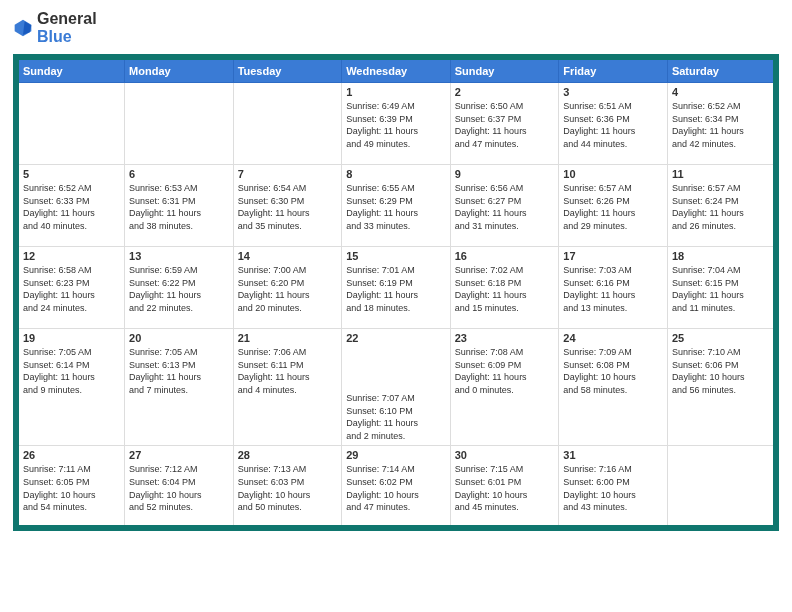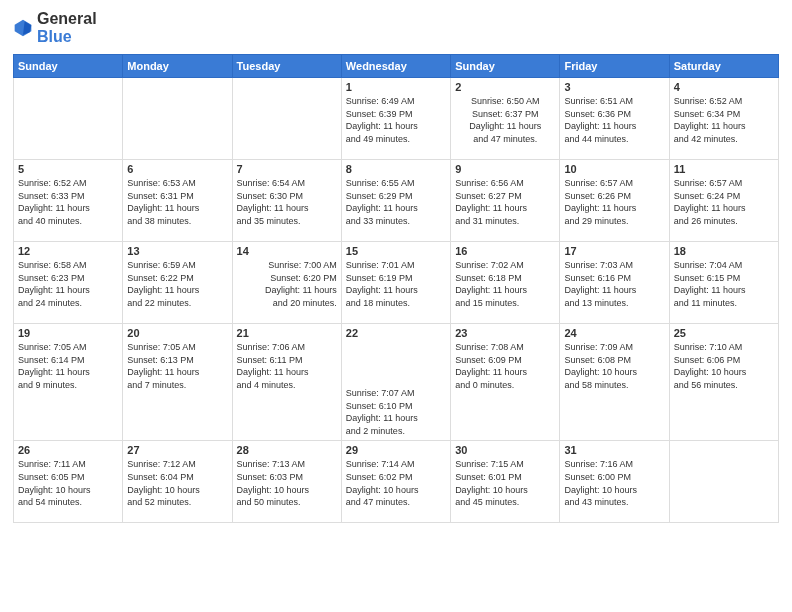--- a/index.html
+++ b/index.html
@@ -38,21 +38,21 @@
       font-weight: bold;
       color: #333;
     }
     .location-title {
       font-size: 14px;
       color: #555;
     }
     .calendar {
       width: 100%;
       border-collapse: collapse;
-      border: 1px solid #0f766e;
+      border: 6px solid #0f766e;
     }
     .calendar th {
       background-color: #3a7bd5;
       color: white;
       font-size: 11px;
       font-weight: bold;
       padding: 5px 4px;
       text-align: left;
       border: 1px solid #2d6bc4;
     }
@@ -117,21 +117,21 @@
           <td class="empty-cell"></td>
           <td>
             <div class="day-number">1</div>
             <div class="day-info" style="white-space: pre-line;">Sunrise: 6:49 AM
 Sunset: 6:39 PM
 Daylight: 11 hours
 and 49 minutes.</div>
           </td>
           <td>
             <div class="day-number">2</div>
-            <div class="day-info" style="white-space: pre-line; text-align: center;">Sunrise: 6:50 AM
+            <div class="day-info" style="white-space: pre-line;">Sunrise: 6:50 AM
 Sunset: 6:37 PM
 Daylight: 11 hours
 and 47 minutes.</div>
           </td>
           <td>
             <div class="day-number">3</div>
             <div class="day-info" style="white-space: pre-line;">Sunrise: 6:51 AM
 Sunset: 6:36 PM
 Daylight: 11 hours
 and 44 minutes.</div>
@@ -205,21 +205,21 @@
           </td>
           <td>
             <div class="day-number">13</div>
             <div class="day-info" style="white-space: pre-line;">Sunrise: 6:59 AM
 Sunset: 6:22 PM
 Daylight: 11 hours
 and 22 minutes.</div>
           </td>
           <td>
             <div class="day-number">14</div>
-            <div class="day-info" style="white-space: pre-line; text-align: right;">Sunrise: 7:00 AM
+            <div class="day-info" style="white-space: pre-line;">Sunrise: 7:00 AM
 Sunset: 6:20 PM
 Daylight: 11 hours
 and 20 minutes.</div>
           </td>
           <td>
             <div class="day-number">15</div>
             <div class="day-info" style="white-space: pre-line;">Sunrise: 7:01 AM
 Sunset: 6:19 PM
 Daylight: 11 hours
 and 18 minutes.</div>

